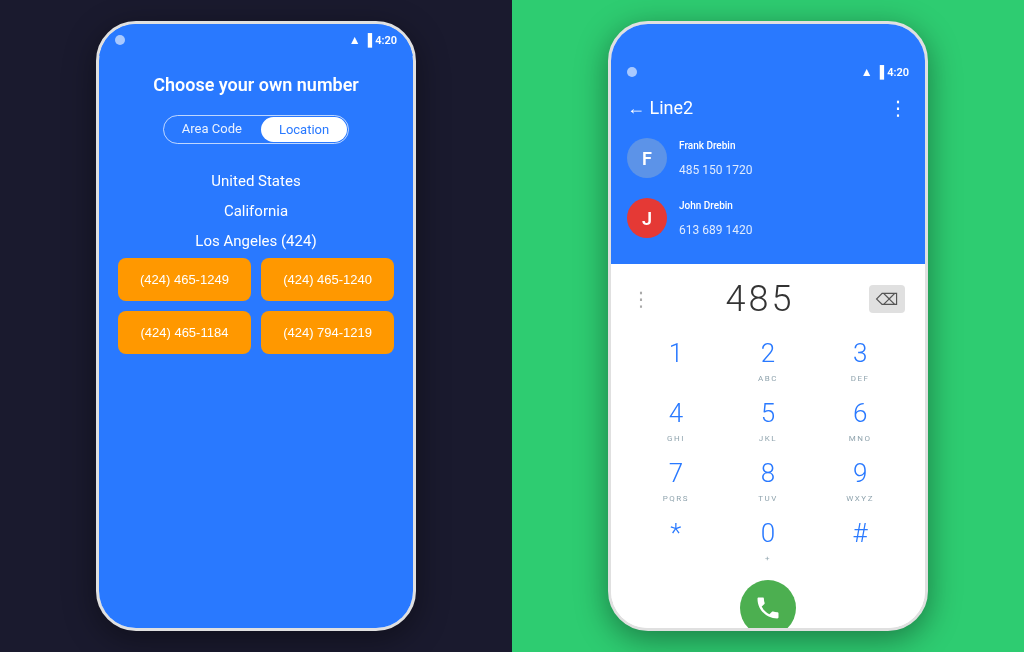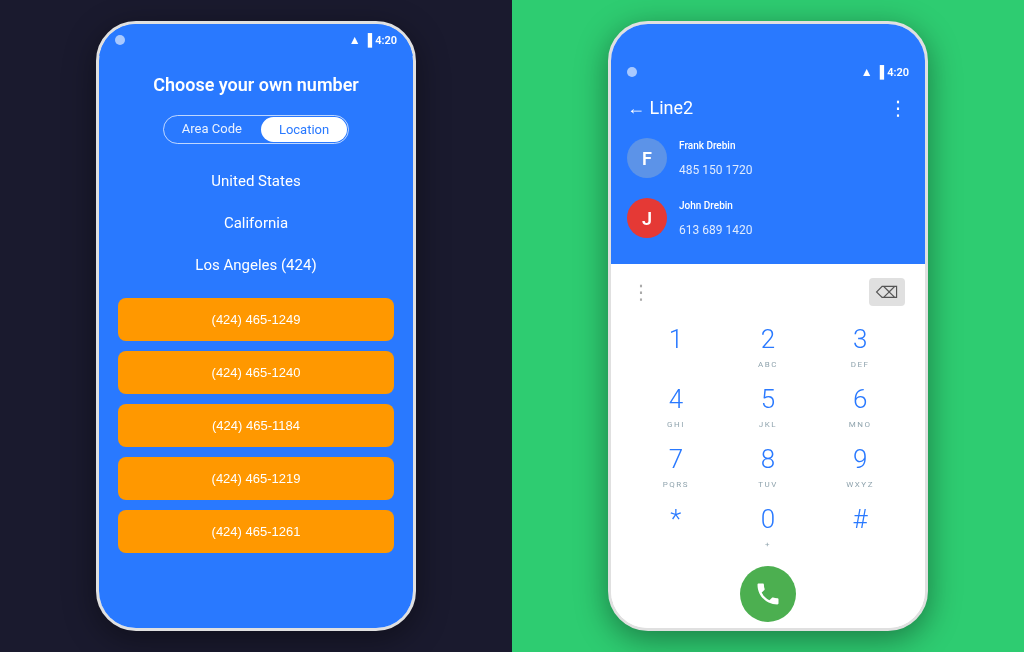--- a/index.html
+++ b/index.html
@@ -104,34 +104,34 @@
     .toggle-btn.inactive {
       background: transparent;
       color: rgba(255,255,255,0.9);
     }
 
     .location-list {
       width: 100%;
       display: flex;
       flex-direction: column;
       align-items: center;
-      gap: 16px;
-      margin-bottom: 20px;
+      gap: 4px;
+      margin-bottom: 4px;
     }
     .location-item {
       color: white;
       font-size: 15px;
       text-align: center;
       padding: 4px 0;
     }
 
     .number-grid {
       width: 88%;
       display: grid;
-      grid-template-columns: 1fr;
+      grid-template-columns: 1fr 1fr;
       gap: 10px;
     }
     .number-btn {
       background: #ff9800;
       color: white;
       border: none;
       border-radius: 8px;
       padding: 14px 8px;
       font-size: 13px;
       font-weight: 500;
@@ -329,22 +329,21 @@
       <div class="location-list">
         <div class="location-item">United States</div>
         <div class="location-item">California</div>
         <div class="location-item">Los Angeles (424)</div>
       </div>
 
       <div class="number-grid">
         <button class="number-btn">(424) 465-1249</button>
         <button class="number-btn">(424) 465-1240</button>
         <button class="number-btn">(424) 465-1184</button>
-        <button class="number-btn">(424) 465-1219</button>
-        <button class="number-btn single">(424) 465-1261</button>
+        <button class="number-btn">(424) 794-1219</button>
       </div>
     </div>
   </div>
 </div>
 
 <div class="right-bg">
   <div class="phone-frame">
     <div class="right-phone-screen">
 
       <div class="dialer-top">
@@ -381,20 +380,21 @@
             <div class="contact-name">John Drebin</div>
             <div class="contact-number">613 689 1420</div>
           </div>
         </div>
       </div>
 
       <div class="dialer-bottom">
 
         <div class="dialer-input-row">
           <span class="dialer-dots">⋮</span>
+          <span class="dialer-number-display">485</span>
           <div class="dialer-backspace">⌫</div>
         </div>
 
         <div class="keypad">
 
           <div class="key-cell">
             <div class="key-main">1</div>
             <div class="key-sub"></div>
           </div>
           <div class="key-cell">

